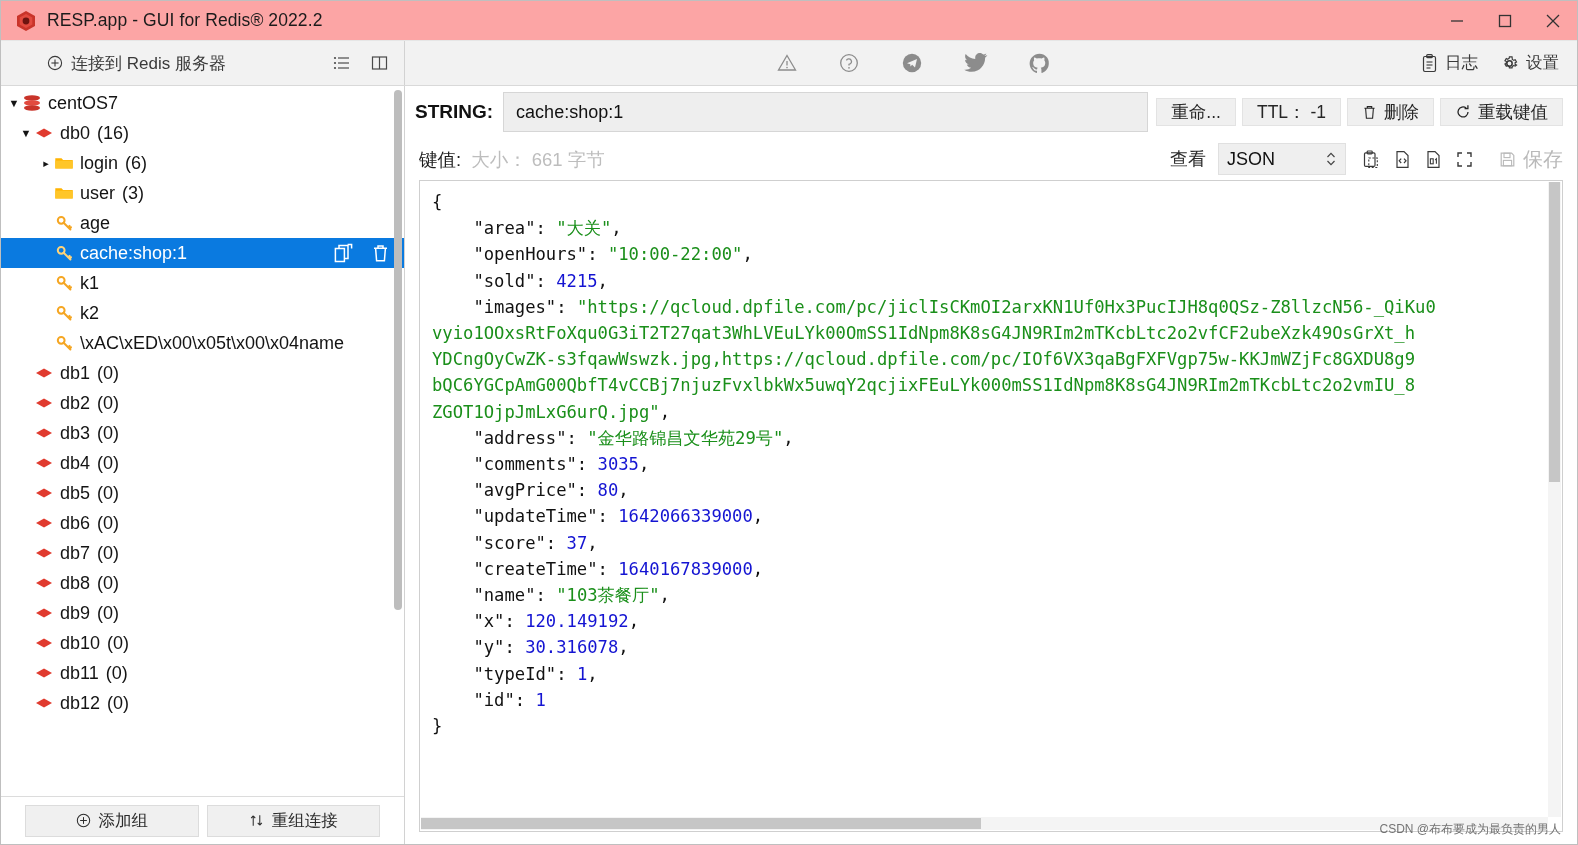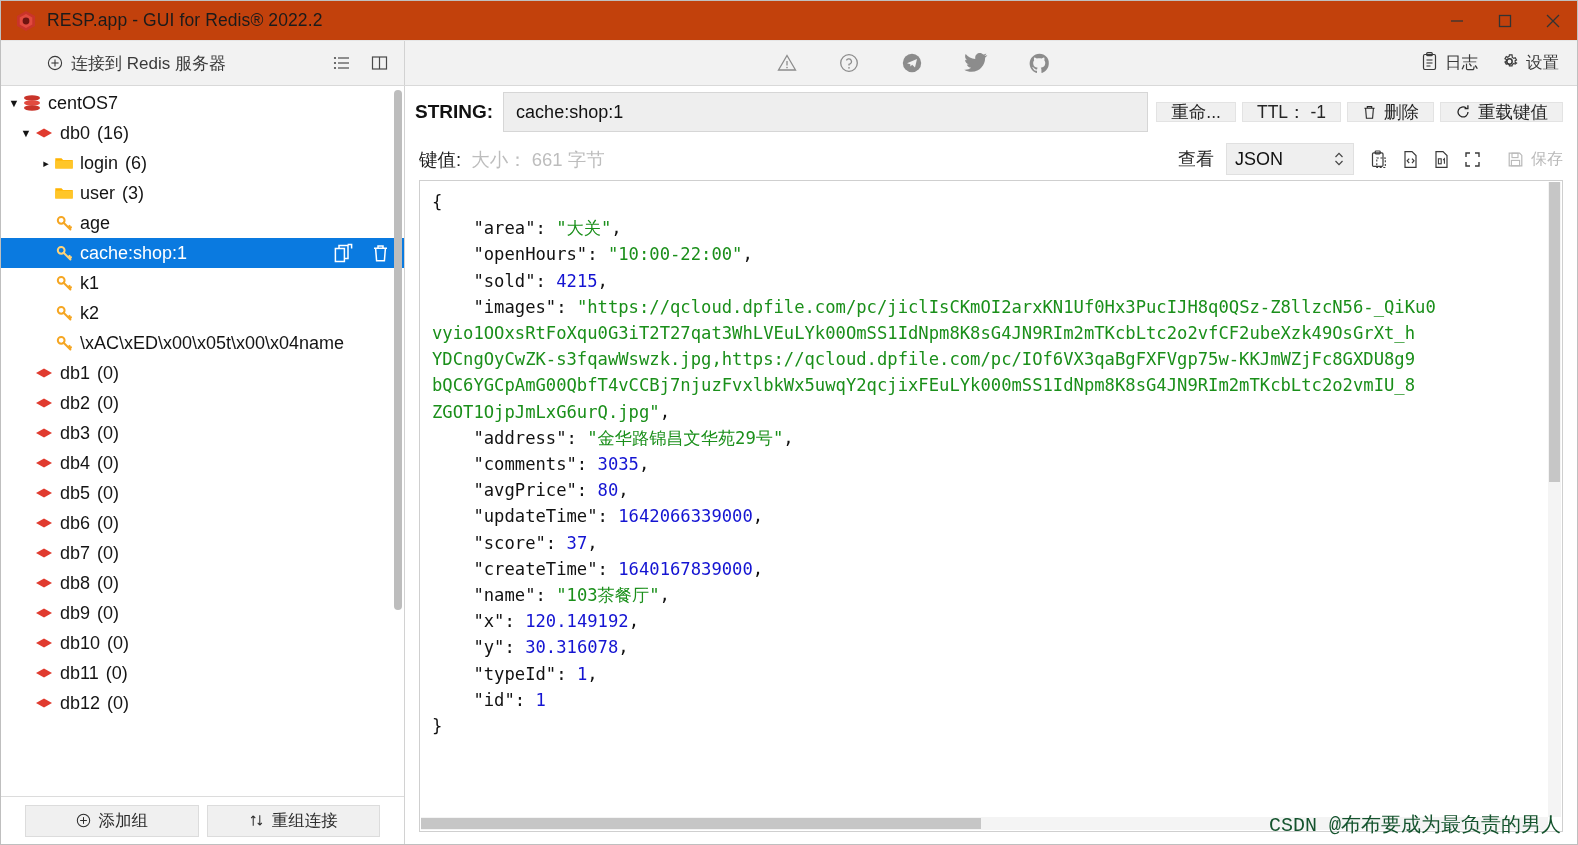--- a/index.html
+++ b/index.html
@@ -13,21 +13,21 @@
     width: 1578px; height: 845px;
     position: relative;
     display: flex; flex-direction: column;
     background: #ffffff;
     border: 1px solid #bfbfbf;
   }
 
   
   .titlebar {
     height: 40px; flex: 0 0 40px;
-    background: #c2410c;
+    background: #fca5a5;
     display: flex; align-items: center;
     border-bottom: 1px solid #e6e6e6;
   }
   .titlebar .logo {
     margin-left: 14px; margin-right: 10px;
     width: 22px; height: 22px;
     display: flex; align-items: center; justify-content: center;
   }
   .title-text {
     font-size: 17.5px; color: #1b1b1b;
@@ -62,21 +62,21 @@
   .tb-center {
     flex: 1 1 auto; display: flex; align-items: center; justify-content: center;
     gap: 40px;
     color: #8c8c8c;
   }
   .tb-right {
     display: flex; align-items: center; gap: 22px;
     margin-right: 18px;
     font-size: 16.5px; color: #3a3a3a;
   }
-  .tb-right .item { display: flex; align-items: flex-start; gap: 7px; }
+  .tb-right .item { display: flex; align-items: center; gap: 7px; }
 
   
   .body { flex: 1 1 auto; display: flex; min-height: 0; }
 
   
   .sidebar {
     width: 404px; flex: 0 0 404px;
     display: flex; flex-direction: column;
     background: #ffffff;
     border-right: 1px solid #d2d2d2;
@@ -144,21 +144,21 @@
   }
   .string-label { font-size: 19px; font-weight: bold; color: #111; margin-right: 10px; }
   .key-input {
     flex: 1 1 auto; height: 40px;
     background: #eeeeee; border: 1px solid #d6d6d6;
     display: flex; align-items: center; padding: 0 12px;
     font-size: 18px; color: #111;
   }
   .key-btns { display: flex; align-items: center; gap: 6px; margin-left: 8px; }
   .kbtn {
-    height: 20px; padding: 0 14px;
+    height: 28px; padding: 0 14px;
     background: #f0f0f0; border: 1px solid #e3e3e3;
     display: flex; align-items: center; justify-content: center; gap: 7px;
     font-size: 17.5px; color: #262626; white-space: nowrap;
   }
 
   .val-row {
     height: 42px; flex: 0 0 42px;
     display: flex; align-items: center;
     padding: 0 14px 0 14px;
   }
@@ -169,21 +169,21 @@
   .select-box {
     width: 128px; height: 32px;
     background: #efefef; border: 1px solid #e0e0e0;
     display: flex; align-items: center; padding: 0 8px;
     font-size: 18px; color: #111;
   }
   .select-box .chev { margin-left: auto; font-size: 12px; color: #444; line-height: 9px; text-align: center;}
   .val-icons { display: flex; gap: 14px; align-items: center; color: #3a3a3a; margin-left: 4px; }
   .save-btn {
     display: flex; align-items: center; gap: 7px;
-    font-size: 16px; color: #b9b9b9; margin-left: 14px; justify-content: flex-end;
+    font-size: 20px; color: #b9b9b9; margin-left: 14px; justify-content: flex-end;
   }
 
   
   .viewer-wrap {
     flex: 1 1 auto; margin: 0 14px 12px 14px;
     border: 1px solid #cfcfcf; background: #ffffff;
     position: relative; overflow: hidden; min-height: 0;
   }
   .viewer {
     position: absolute; inset: 0;
@@ -198,23 +198,22 @@
   .vsb-h { position: absolute; left: 1px; right: 14px; bottom: 1px; height: 13px; background: #f4f4f4; }
   .vsb-h .thumb { position: absolute; left: 0; top: 1px; height: 11px; width: 560px; background: #c6c6c6; }
 
   .k { color: #111111; }
   .s { color: #1a8f1a; }
   .n { color: #1414d2; }
   .p { color: #111111; }
 
   .watermark {
     position: absolute; right: 16px; bottom: 6px;
-    font-size: 20px; color: #14532d;
+    font-size: 12px; color: #737373;
     pointer-events: none;
-    font-family: Liberation Mono, monospace;
   }
   svg { display: block; }
 </style>
 </head>
 <body>
 
 <div class="app">
 
   <div class="titlebar">
     <div class="logo">

